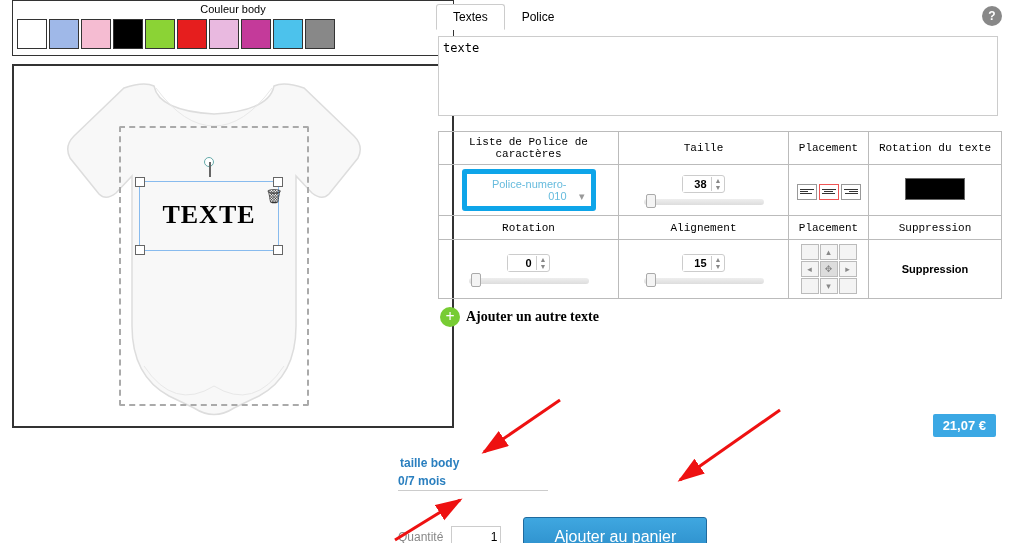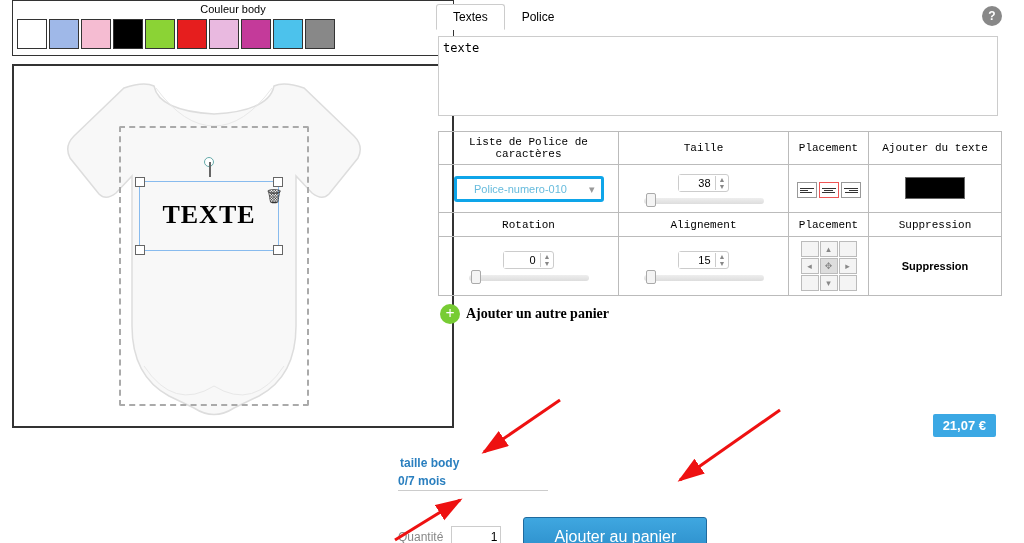--- a/index.html
+++ b/index.html
@@ -29,24 +29,24 @@
 .tabs-row { display: flex; align-items: center; padding: 0 6px; position: relative; height: 26px; }
 .tab { padding: 5px 16px; font-size: 12px; font-weight: normal; cursor: pointer; border: 1px solid transparent; }
 .tab.active { background: #fff; border: 1px solid #ccc; border-bottom-color: #fff; border-radius: 3px 3px 0 0; }
 .help-icon { position: absolute; right: 8px; top: 2px; width: 20px; height: 20px; border-radius: 50%; background: #888; color: #fff; text-align: center; line-height: 20px; font-weight: bold; cursor: pointer; }
 .textarea { width: 560px; height: 80px; margin: 6px 8px 0; border: 1px solid #ccc; padding: 4px; font-size: 12px; resize: none; }
 .ctrl-table { width: 564px; margin: 12px 8px 0; border-collapse: collapse; }
 .ctrl-table td, .ctrl-table th { border: 1px solid #bbb; padding: 4px; text-align: center; font-size: 11px; font-weight: normal; vertical-align: middle; }
 .ctrl-table th { height: 24px; font-family: Liberation Mono, monospace; }
 .ctrl-table td { height: 48px; }
 .font-cell { color: #6bd; font-weight: bold; position: relative; }
-.font-dd { display: inline-block; border: 3px solid #0ea5e9; border-radius: 3px; padding: 4px 24px 4px 8px; width: 150px; text-align: center; position: relative; cursor: pointer; }
+.font-dd { display: inline-block; border: 5px solid #0ea5e9; border-radius: 3px; padding: 4px 24px 4px 8px; width: 134px; text-align: right; position: relative; cursor: pointer; }
 .font-dd::after { content: "▾"; position: absolute; right: 6px; color: #999; }
 .spinner { display: inline-flex; align-items: center; border: 1px solid #ccc; border-radius: 3px; }
-.spinner input { width: 36px; border: none; text-align: right; padding: 2px 4px; font-size: 11px; }
+.spinner input { width: 28px; border: none; text-align: right; padding: 2px 4px; font-size: 11px; font-weight: bold; }
 .spin-btns { display: flex; flex-direction: column; }
 .spin-btns span { font-size: 7px; line-height: 7px; padding: 0 3px; cursor: pointer; color: #888; border-left: 1px solid #ccc; }
 .slider-track { width: 120px; height: 6px; background: linear-gradient(#eee,#ddd); border-radius: 3px; margin: 6px auto 0; position: relative; }
 .slider-thumb { position: absolute; width: 10px; height: 14px; background: #f4f4f4; border: 1px solid #aaa; border-radius: 2px; top: -5px; }
 .align-btns { display: inline-flex; gap: 2px; }
 .align-btn { width: 20px; height: 16px; border: 1px solid #999; background: #fff; cursor: pointer; display: flex; flex-direction: column; justify-content: center; gap: 1px; padding: 1px 2px; }
 .align-btn.sel { border-color: #e55; }
 .align-btn span { height: 1px; background: #333; }
 .color-chip { display: inline-block; width: 60px; height: 22px; background: #000; border: 1px solid #666; cursor: pointer; }
 .placement { display: inline-grid; grid-template-columns: repeat(3, 18px); grid-template-rows: repeat(3, 16px); gap: 1px; }
@@ -118,21 +118,21 @@
     <div class="tab">Police</div>
     <div class="help-icon">?</div>
   </div>
   <textarea class="textarea" id="ta" style="">texte</textarea>
   <table class="ctrl-table">
     <tbody>
         <tr>
       <th style="width:180px">Liste de Police de caractères</th>
       <th style="width:170px">Taille</th>
       <th style="width:80px">Placement</th>
-      <th>Ajouter du texte</th>
+      <th>Rotation du texte</th>
     </tr>
     <tr>
       <td class="font-cell"><div class="font-dd">Police-numero-010</div></td>
       <td>
         <div class="spinner">
               <input value="38" style="">
               <div class="spin-btns">
                 <span>▲</span>
                 <span>▼</span>
               </div>
@@ -205,21 +205,21 @@
               <span>▾</span>
               <span></span>
         </div>
       </td>
       <td><span class="supp-btn">Suppression</span></td>
     </tr>
   </tbody>
     </table>
   <div class="add-text-row">
     <div class="plus-icon">+</div>
-    <span>Ajouter un autre panier</span>
+    <span>Ajouter un autre texte</span>
   </div>
 </div>
 
 <div class="bottom-area">
   <div class="price-badge">21,07 €</div>
   <div style="margin-top:46px">
     <div class="size-label">taille body</div>
     <div class="size-val">0/7 mois</div>
   </div>
   <div class="qty-row">

